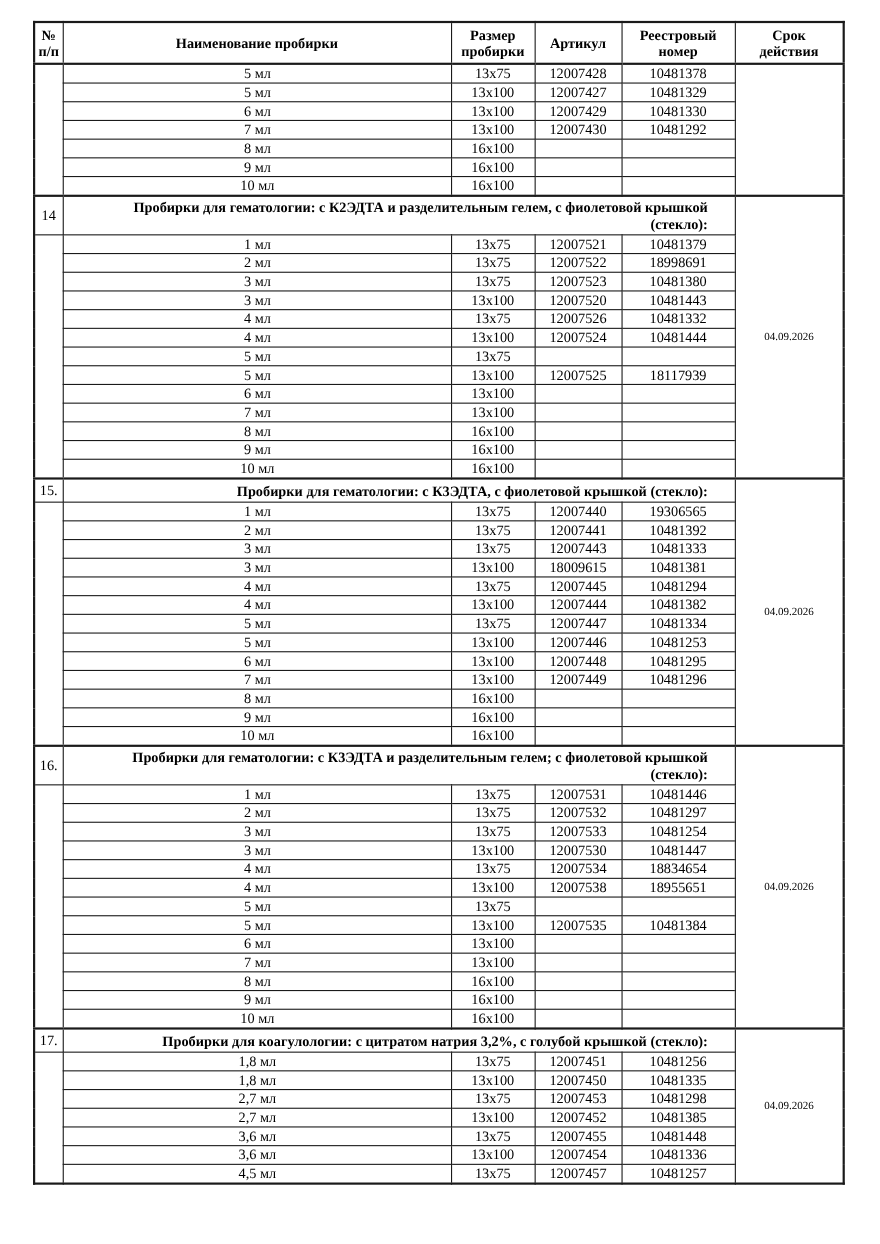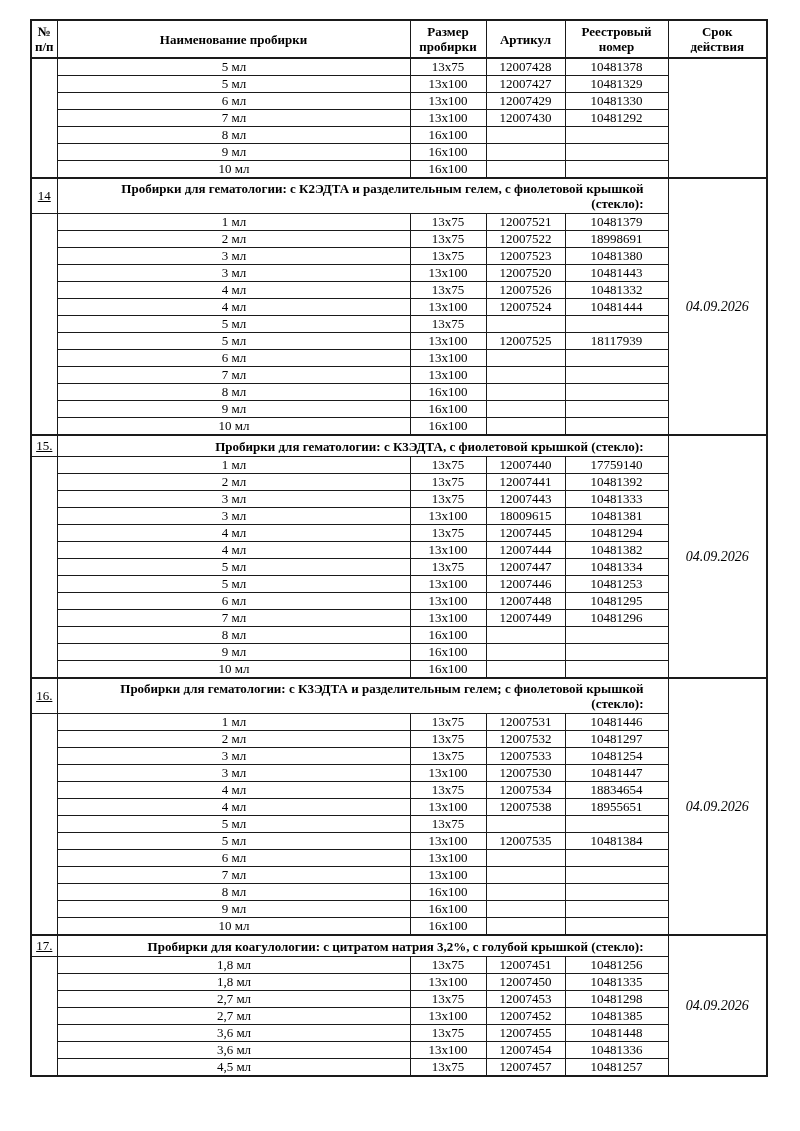--- a/index.html
+++ b/index.html
@@ -48,34 +48,32 @@
   }
   td.cell-name   { text-align: center; padding-left: 4px; }
   td.cell-size,
   td.cell-article,
   td.cell-reg    { text-align: center; }
   td.section-number {
     text-align: center;
     font-weight: normal;
     padding: 0 1px;
     vertical-align: middle;
-    text-decoration: underline;
   }
   td.section-title {
     font-weight: bold;
     text-align: right;
     font-size: 13px;
     line-height: 15px;
     padding: 2px 24px;
   }
   td.expiry-cell {
     text-align: center;
-    font-size: 14px;
+    font-size: 10px;
     vertical-align: middle;
-    font-style: italic;
   }
   tr.section-start td {
     border-top: 2px solid #1a1a1a;
   }
 </style>
 </head>
 <body>
 
 <div class="page">
   <table class="tube-table">
@@ -233,21 +231,21 @@
         <tr class="section-start">
           <td class="section-number">15.</td>
           <td class="section-title" colspan="4">Пробирки для гематологии: с К3ЭДТА, с фиолетовой крышкой (стекло):</td>
           <td class="expiry-cell" rowspan="14">04.09.2026</td>
         </tr>
         <tr>
           <td class="section-number" rowspan="13"></td>
           <td class="cell-name">1 мл</td>
           <td class="cell-size">13x75</td>
           <td class="cell-article">12007440</td>
-          <td class="cell-reg">17759140</td>
+          <td class="cell-reg">19306565</td>
         </tr>
         <tr>
           <td class="cell-name">2 мл</td>
           <td class="cell-size">13x75</td>
           <td class="cell-article">12007441</td>
           <td class="cell-reg">10481392</td>
         </tr>
         <tr>
           <td class="cell-name">3 мл</td>
           <td class="cell-size">13x75</td>

